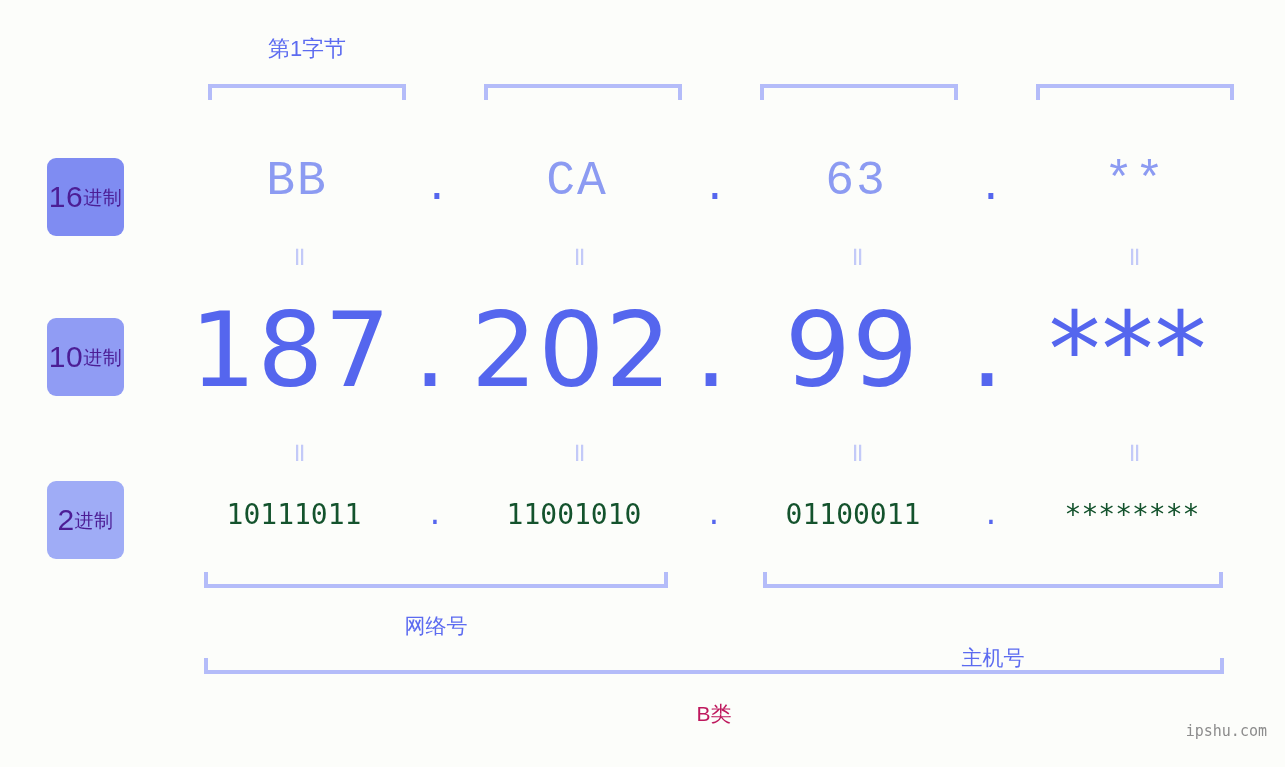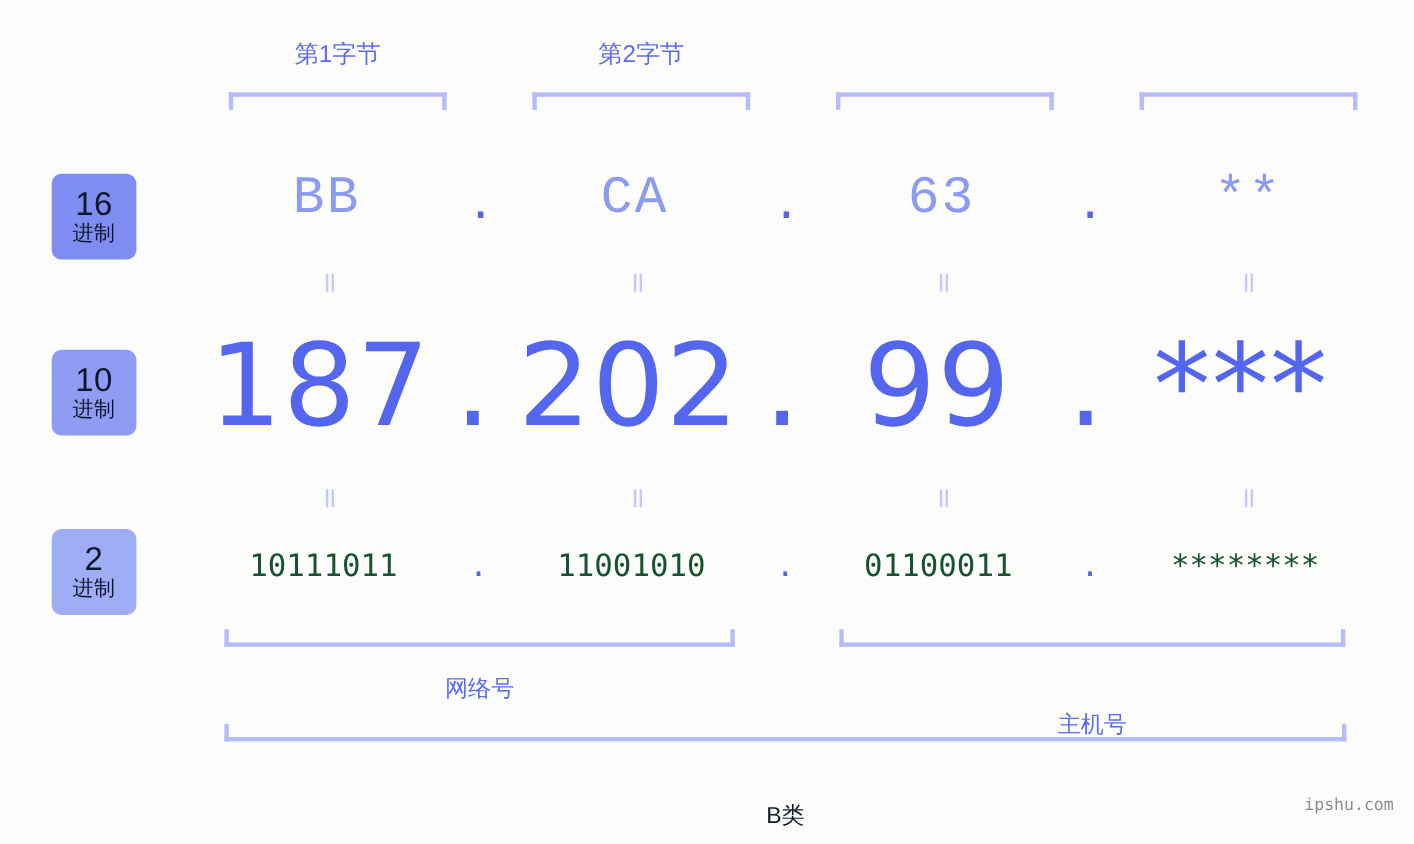--- a/index.html
+++ b/index.html
@@ -46,23 +46,22 @@
     box-sizing: border-box;
   }
 
   
   .badge {
     position: absolute;
     left: 47px;
     width: 77px;
     height: 78px;
     border-radius: 9px;
-    color: #0f172a;
+    color: #4c1d95;
     display: flex;
-    flex-direction: column;
     align-items: center;
     justify-content: center;
     line-height: 1;
   }
   .badge .num {
     font-size: 30px;
     font-weight: 400;
     line-height: 1.05;
     letter-spacing: 0.5px;
   }
@@ -174,42 +173,40 @@
     text-align: center;
     font-size: 21px;
     color: #5c6bf0;
     white-space: nowrap;
   }
 
   .class-label {
     position: absolute;
     text-align: center;
     font-size: 21px;
-    color: #0f172a;
-    white-space: nowrap;
-    margin-top: 27px;
+    color: #be185d;
+    white-space: nowrap;
   }
 
   .watermark {
     position: absolute;
     right: 18px;
     bottom: 27px;
     font-size: 15px;
     color: #8c8c8c;
     font-family: "DejaVu Sans Mono", monospace;
     letter-spacing: 0px;
   }
 </style>
 </head>
 <body>
 
 <div id="stage">
 
   <div class="byte-label" style="left:207px;">第1字节</div>
-  <div class="byte-label" style="left:483px;">第2字节</div>
 
   <div class="top-bracket" style="left:208px; width:198px;"></div>
   <div class="top-bracket" style="left:484px; width:198px;"></div>
   <div class="top-bracket" style="left:760px; width:198px;"></div>
   <div class="top-bracket" style="left:1036px; width:198px;"></div>
 
   <div class="badge" style="top:158px; background:#7f8cf2;">
     <span class="num">16</span>
     <span class="word">进制</span>
   </div>

